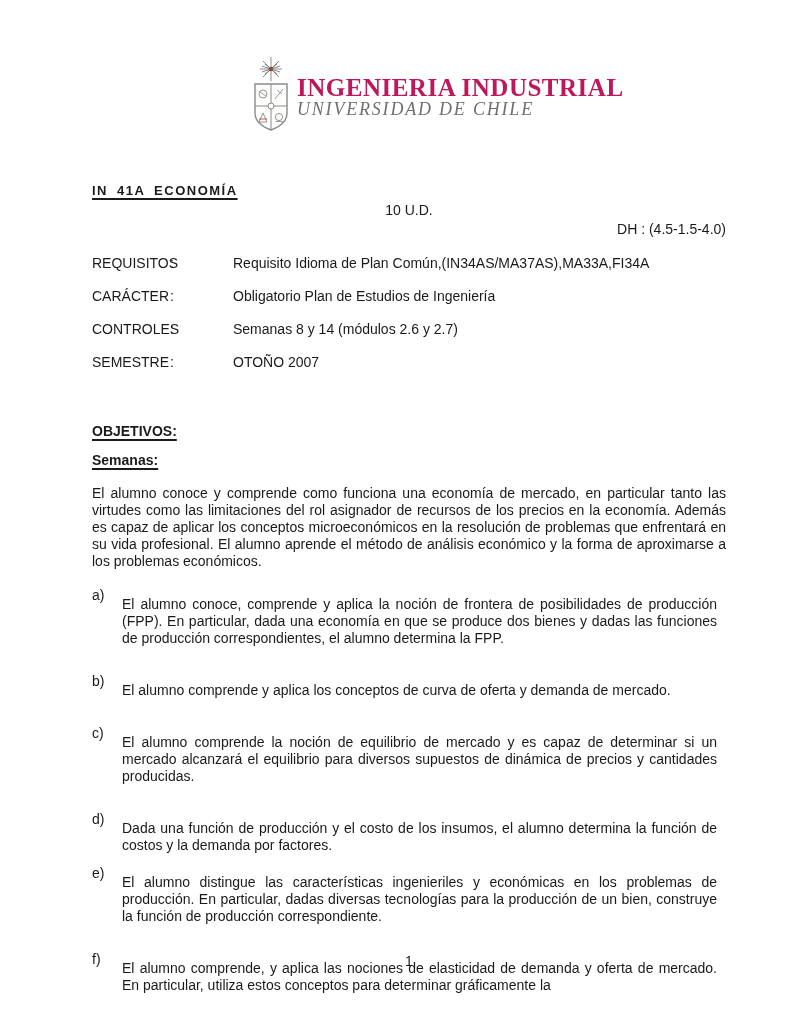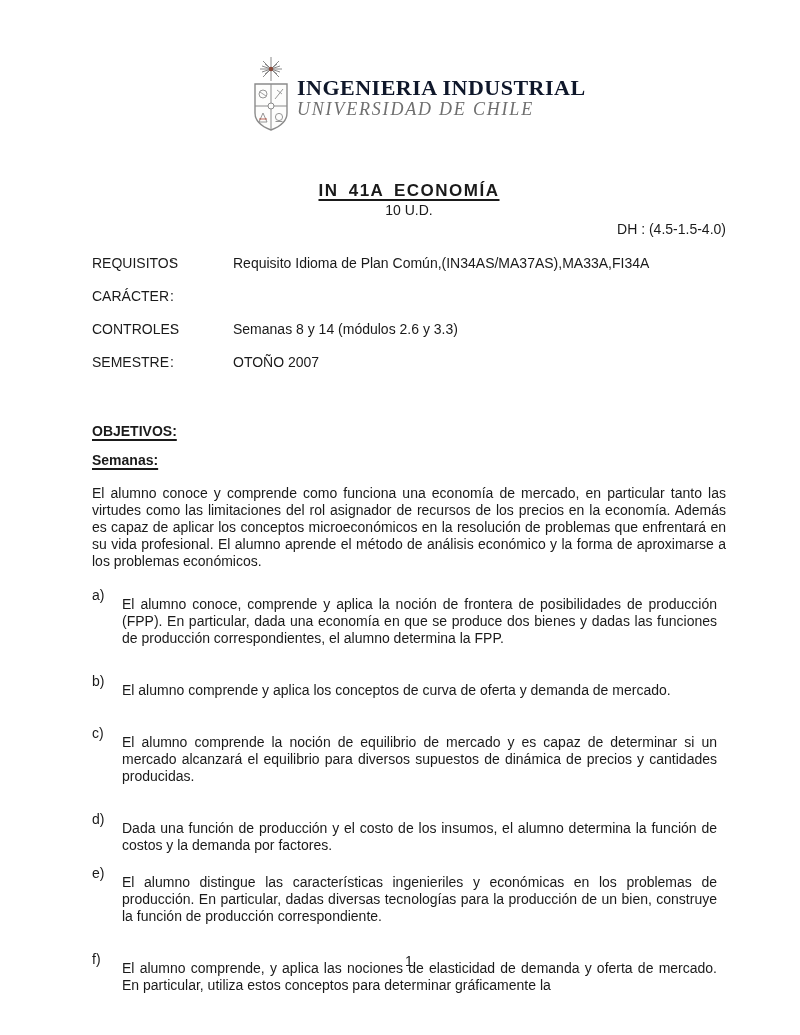--- a/index.html
+++ b/index.html
@@ -8,28 +8,28 @@
     background: #ffffff;
     font-family: "Liberation Sans", sans-serif;
     color: #1a1a1a;
   }
   .page { position: relative; width: 800px; height: 1035px; background: #fff; overflow: hidden; }
 
   
   .logo { position: absolute; left: 252px; top: 56px; display: flex; align-items: flex-start; }
   .crest { width: 40px; height: 78px; flex: 0 0 auto; }
   .logo-text { margin-left: 5px; margin-top: 21px; font-family: "Liberation Serif", serif; white-space: nowrap; }
-  .logo-line1 { font-size: 22px; font-weight: bold; color: #0f172a; letter-spacing: 0.5px; line-height: 22px; }
+  .logo-line1 { font-size: 25px; font-weight: bold; color: #be185d; letter-spacing: 0.5px; line-height: 22px; }
   .logo-line2 { font-size: 18px; font-weight: normal; color: #6f6f6f; letter-spacing: 1.8px; line-height: 21px; font-style: italic; }
 
   
   .content { position: absolute; left: 92px; top: 181px; width: 634px; font-size: 14px; line-height: 17px; }
 
   .course-title {
-    text-align: center; font-weight: bold; font-size: 17px; line-height: 20px;
+    text-align: left; font-weight: bold; font-size: 13px; line-height: 20px;
     letter-spacing: 1.5px; word-spacing: 4px;
     text-decoration: underline; text-decoration-thickness: 2px; text-underline-offset: 3px;
   }
   .units { text-align: center; margin-top: 1px; }
   .dh { text-align: right; margin-top: 2px; }
 
   .info-rows { margin-top: 17px; }
   .info-row { display: flex; margin-bottom: 16px; }
   .info-label { width: 78px; flex: 0 0 auto; }
   .info-sep { width: 63px; flex: 0 0 auto; }
@@ -100,25 +100,26 @@
 
     <div class="info-rows">
       <div class="info-row">
         <span class="info-label">REQUISITOS</span>
         <span class="info-sep">:</span>
         <span class="info-value">Requisito Idioma de Plan Común,(IN34AS/MA37AS),MA33A,FI34A</span>
       </div>
       <div class="info-row">
         <span class="info-label">CARÁCTER</span>
         <span class="info-sep">:</span>
+        <span class="info-value">Obligatorio Plan de Estudios de Ingeniería</span>
       </div>
       <div class="info-row">
         <span class="info-label">CONTROLES</span>
         <span class="info-sep">:</span>
-        <span class="info-value">Semanas 8 y 14 (módulos 2.6 y 3.3)</span>
+        <span class="info-value">Semanas 8 y 14 (módulos 2.6 y 2.7)</span>
       </div>
       <div class="info-row">
         <span class="info-label">SEMESTRE</span>
         <span class="info-sep">:</span>
         <span class="info-value">OTOÑO 2007</span>
       </div>
     </div>
 
     <div class="heading h-objetivos">OBJETIVOS:</div>
 

